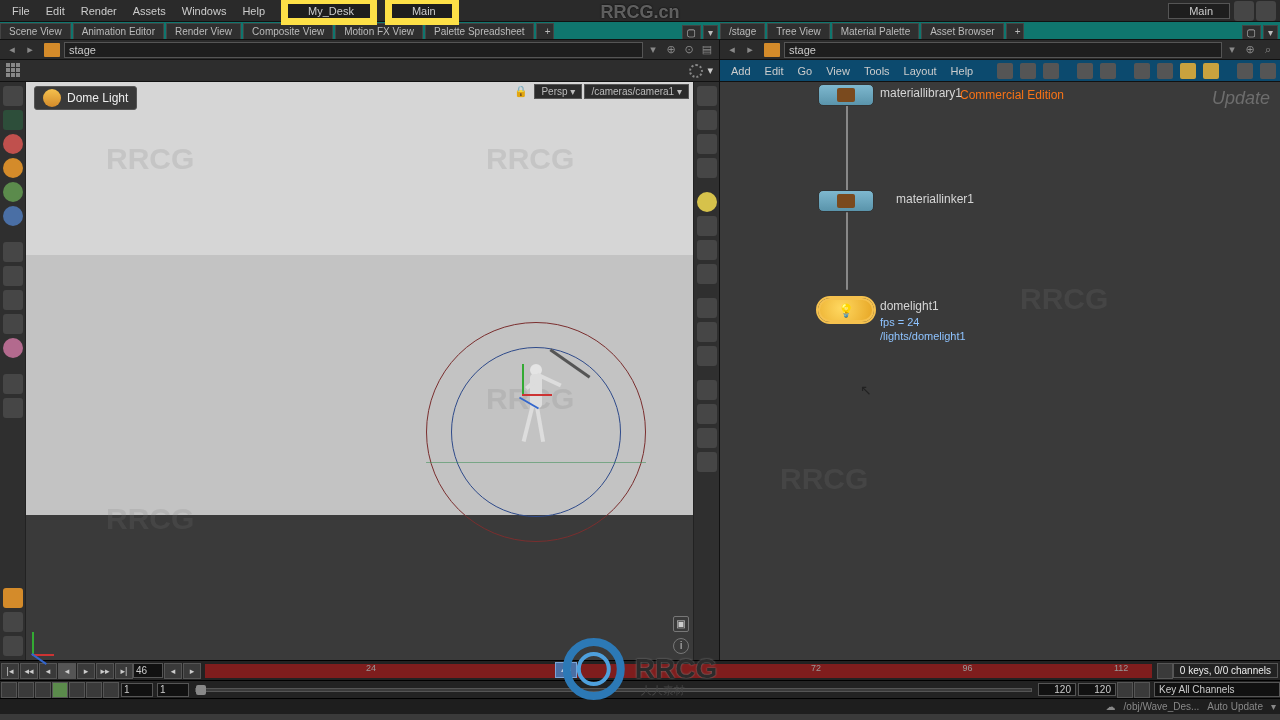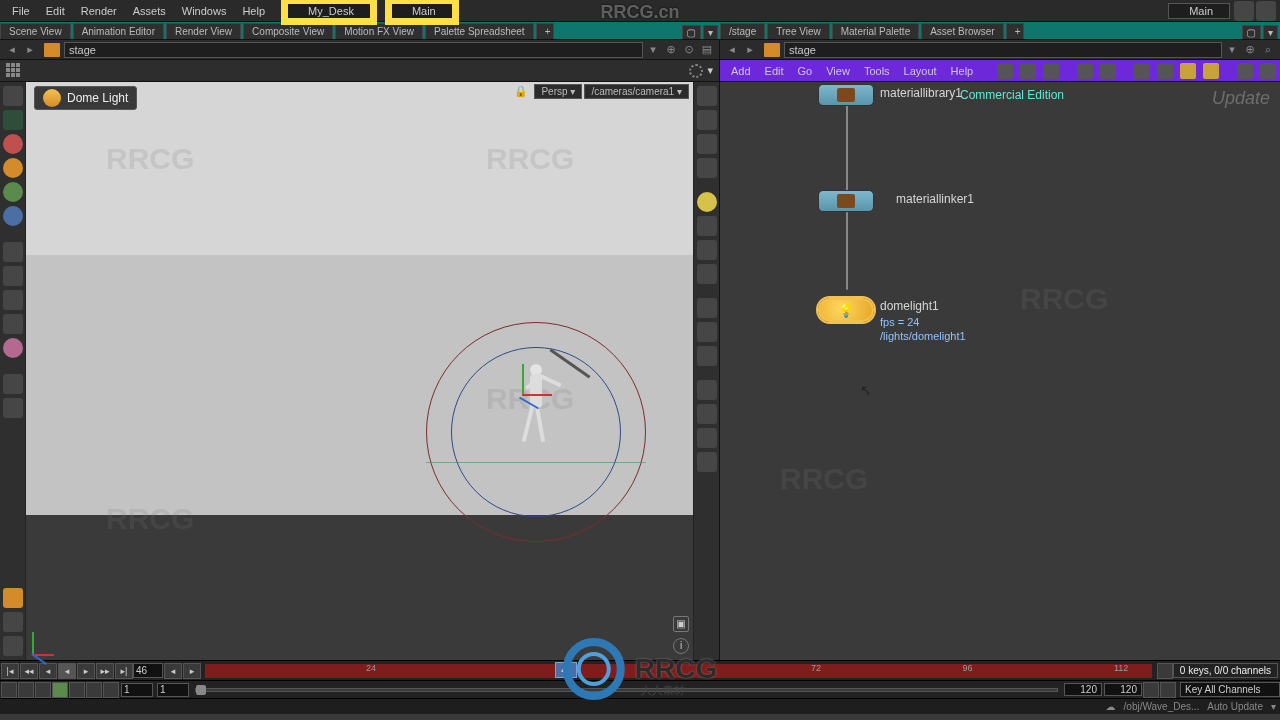--- a/index.html
+++ b/index.html
@@ -78,29 +78,29 @@
   .gz{position:absolute;width:22px;height:2px;background:#36c;transform:rotate(30deg);left:-4px;top:8px;}
   .axis-corner{position:absolute;left:6px;bottom:6px;}
   .ax{position:absolute;width:22px;height:2px;background:#c33;}
   .ay{position:absolute;width:2px;height:22px;background:#3a3;top:-22px;}
   .az{position:absolute;width:18px;height:2px;background:#36c;transform:rotate(35deg);left:-2px;top:4px;}
 
   
   .wm{position:absolute;color:rgba(120,120,120,.18);font-size:30px;font-weight:bold;pointer-events:none;}
 
   
-  .r-menubar{height:22px;background:#6d28d9;display:flex;align-items:center;padding:0 4px;border-bottom:1px solid #111;}
+  .r-menubar{height:22px;background:#0c4a6e;display:flex;align-items:center;padding:0 4px;border-bottom:1px solid #111;}
   .r-menubar .m{padding:3px 7px;font-size:11px;}
   .r-menubar .ricon{width:16px;height:16px;margin-left:4px;background:#555;border-radius:2px;}
   .r-menubar .ricon.col{background:#c9a23e;}
   .r-menubar .ricons{margin-left:auto;display:flex;gap:3px;}
 
   .node-canvas{flex:1;position:relative;background:#3a3a3a;overflow:hidden;}
   .brand{position:absolute;right:10px;top:6px;color:#6d6d6d;font-size:18px;font-style:italic;}
-  .commercial{position:absolute;left:240px;top:6px;color:#5eead4;font-size:12px;}
+  .commercial{position:absolute;left:240px;top:6px;color:#f97316;font-size:12px;}
   .wire{position:absolute;width:2px;background:#888;border-radius:1px;}
   .node{position:absolute;width:56px;height:22px;border:1px solid #333;border-radius:5px;display:flex;align-items:center;justify-content:center;font-size:10px;}
   .node.blue{background:linear-gradient(#7eb8cf,#5a94ab);}
   .node.sel{outline:2px solid #f5c14e;}
   .node .badge{width:18px;height:14px;background:#7a4a1e;border-radius:2px;}
   .node-label{position:absolute;color:#d6d6d6;font-size:12px;}
   .node-sub{position:absolute;color:#8ec3ff;font-size:11px;}
   .domelight-node{width:56px;height:24px;background:radial-gradient(circle at 40% 40%,#ffd860,#e7a726);left:98px;top:216px;border:2px solid #f5c14e;border-radius:12px 12px 12px 12px / 12px 12px 12px 12px;}
 
   
@@ -111,21 +111,21 @@
   .tl-track{flex:1;position:relative;height:14px;background:#7f1d1d;margin:0 4px;}
   .tl-track .tick-label{position:absolute;top:-1px;font-size:9px;color:#999;}
   .tl-track .playhead{position:absolute;top:-2px;width:22px;height:16px;background:#4a6fa5;border:1px solid #7aa4d8;color:#fff;font-size:9px;text-align:center;line-height:14px;}
   .tl-right{margin-left:auto;background:#222;color:#eee;font-size:10px;padding:1px 6px;border:1px solid #555;margin-right:2px;}
 
   .rangebar{height:18px;display:flex;align-items:center;background:#222;border-top:1px solid #000;}
   .rangebar input.small{width:32px;background:#111;border:1px solid #555;color:#ccc;font-size:10px;height:14px;padding:0 2px;margin:0 2px;}
   .rangebar .slider{flex:1;height:4px;background:#3a3a3a;border:1px solid #555;position:relative;margin:0 4px;}
   .rangebar .handle{width:10px;height:10px;background:#888;position:absolute;top:-4px;left:0;border-radius:2px;}
   .rangebar .end-val{background:#111;color:#ccc;width:38px;text-align:right;padding:0 4px;font-size:10px;border:1px solid #555;margin-left:2px;}
-  .rangebar .r-dd{width:100px;background:#111;border:1px solid #555;color:#ccc;font-size:10px;padding:1px 4px;margin-left:4px;}
+  .rangebar .r-dd{width:126px;background:#111;border:1px solid #555;color:#ccc;font-size:10px;padding:1px 4px;margin-left:4px;}
   .mini-btn{width:16px;height:16px;background:#3a3a3a;border:1px solid #555;margin-left:1px;}
 
   .statusbar{height:16px;background:#1e1e1e;border-top:1px solid #000;display:flex;align-items:center;font-size:10px;color:#888;padding:0 4px;}
   .statusbar .right{margin-left:auto;display:flex;gap:8px;}
 
   .overlay-logo{position:absolute;left:50%;bottom:20px;transform:translateX(-50%);display:flex;align-items:center;gap:10px;pointer-events:none;}
   .overlay-logo .ring{width:62px;height:62px;border:8px solid #2c79b6;border-radius:50%;position:relative;}
   .overlay-logo .ring:before{content:"";position:absolute;inset:6px;border:4px solid #4ea0dd;border-radius:50%;}
   .overlay-logo .txt{font-size:28px;font-weight:bold;color:#2b2b2b;text-shadow:0 0 2px #888;}
   .overlay-logo .sub{font-size:11px;color:#444;position:absolute;left:78px;bottom:2px;}

